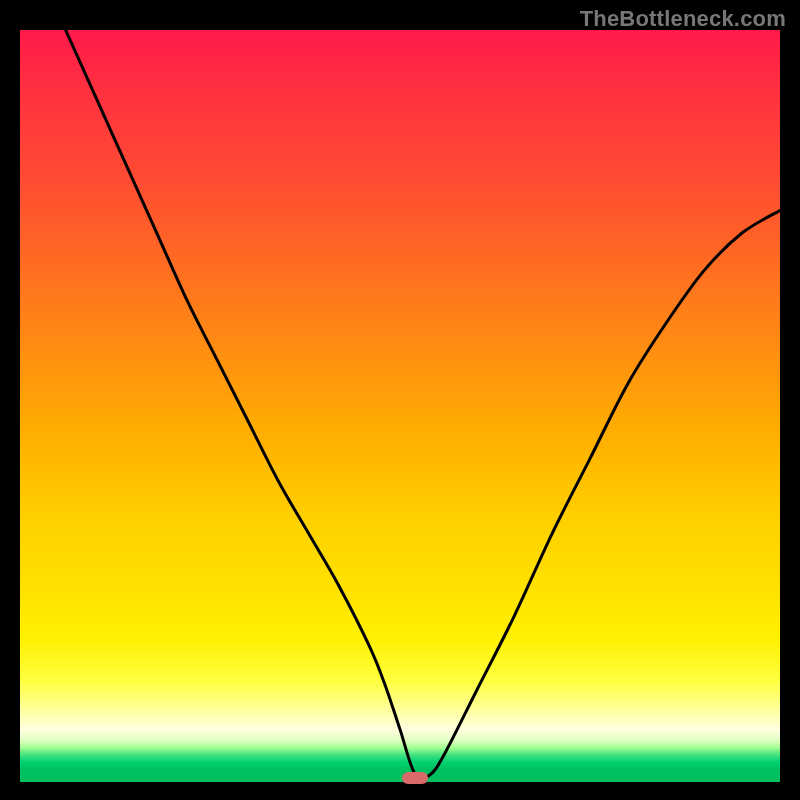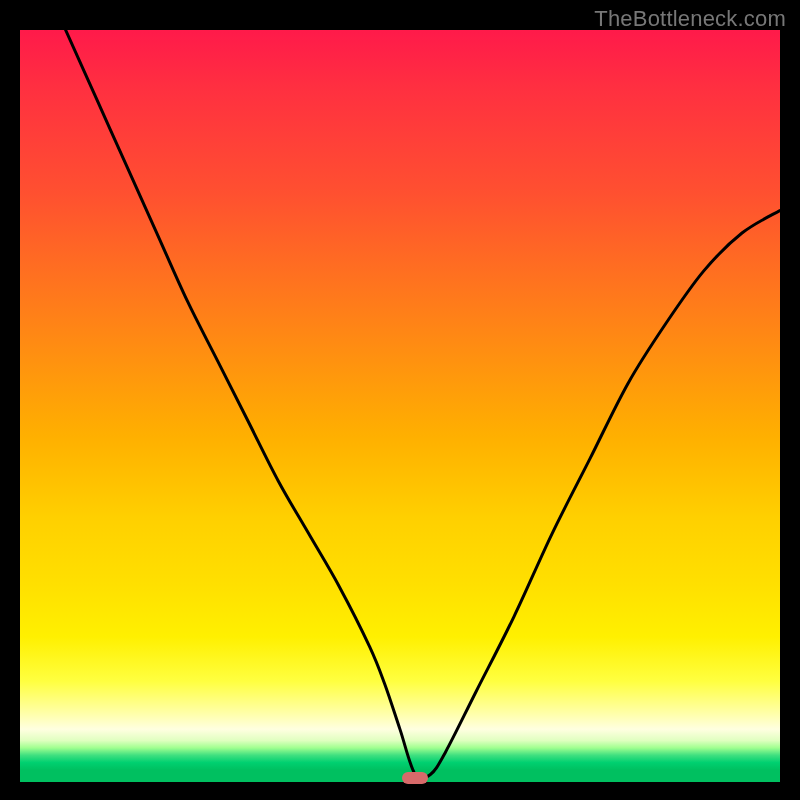--- a/index.html
+++ b/index.html
@@ -68,21 +68,21 @@
     width: 760px;
     height: 8px;
     background: #000;
   }
   .watermark {
     position: absolute;
     top: 6px;
     right: 14px;
     color: #777;
     font-size: 22px;
-    font-weight: 400;
+    font-weight: 700;
     letter-spacing: 0.2px;
   }
   svg.curve {
     position: absolute;
     left: 0;
     top: 0;
     width: 760px;
     height: 760px;
   }
   .marker {

